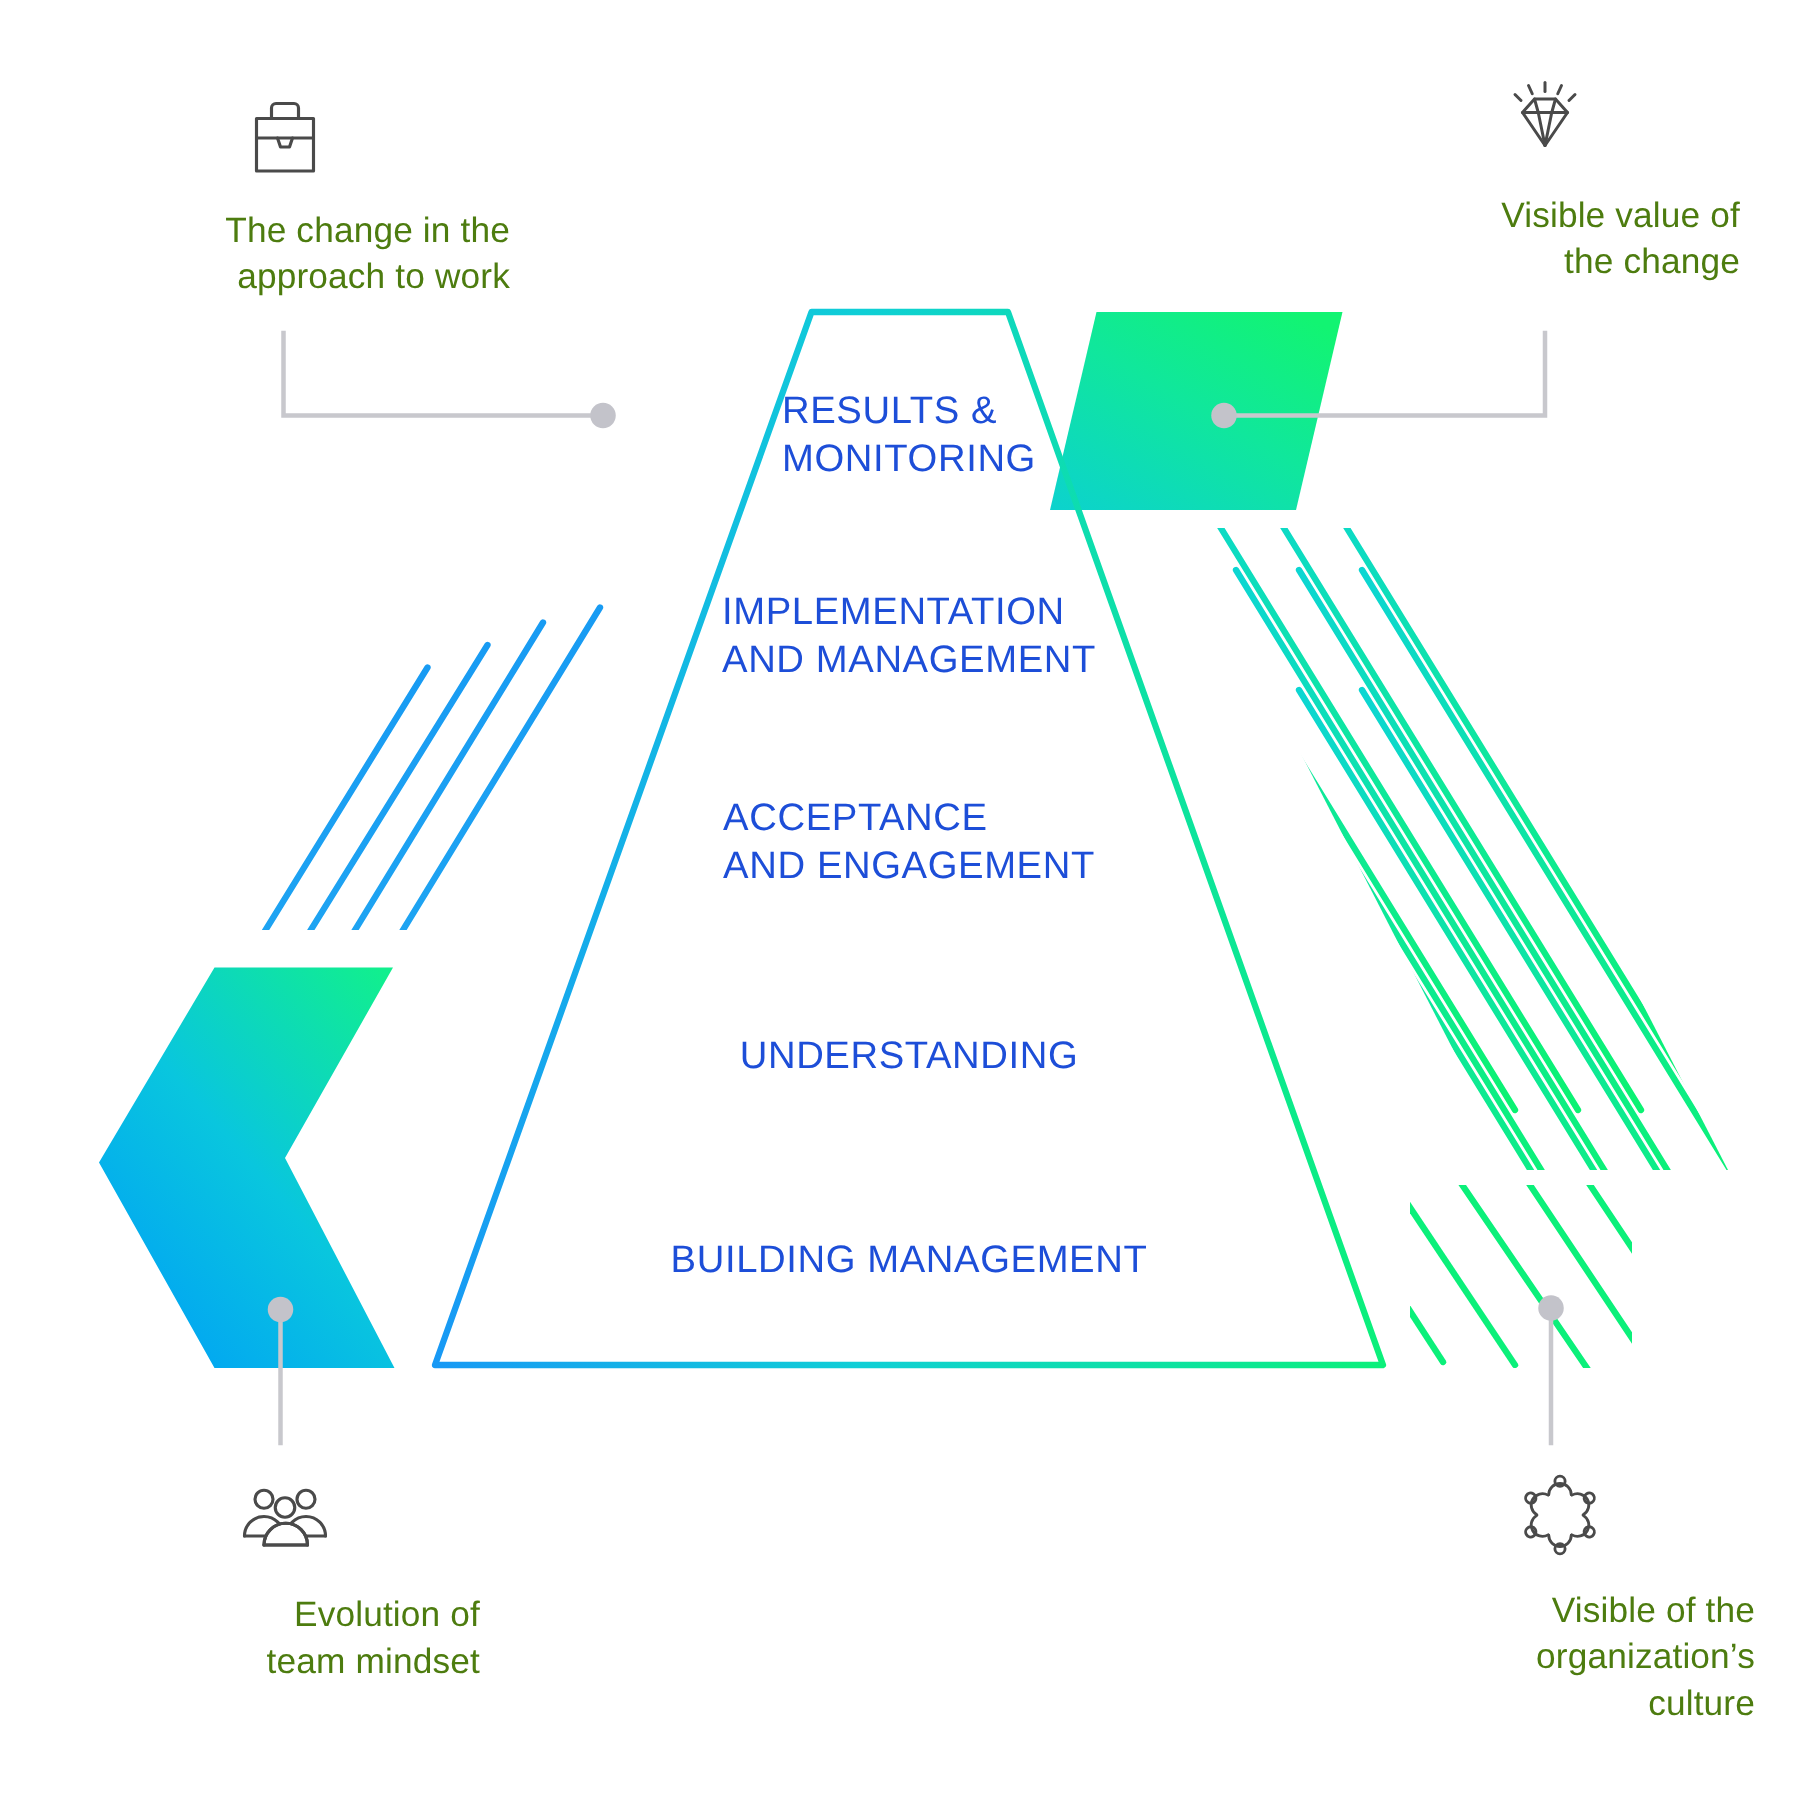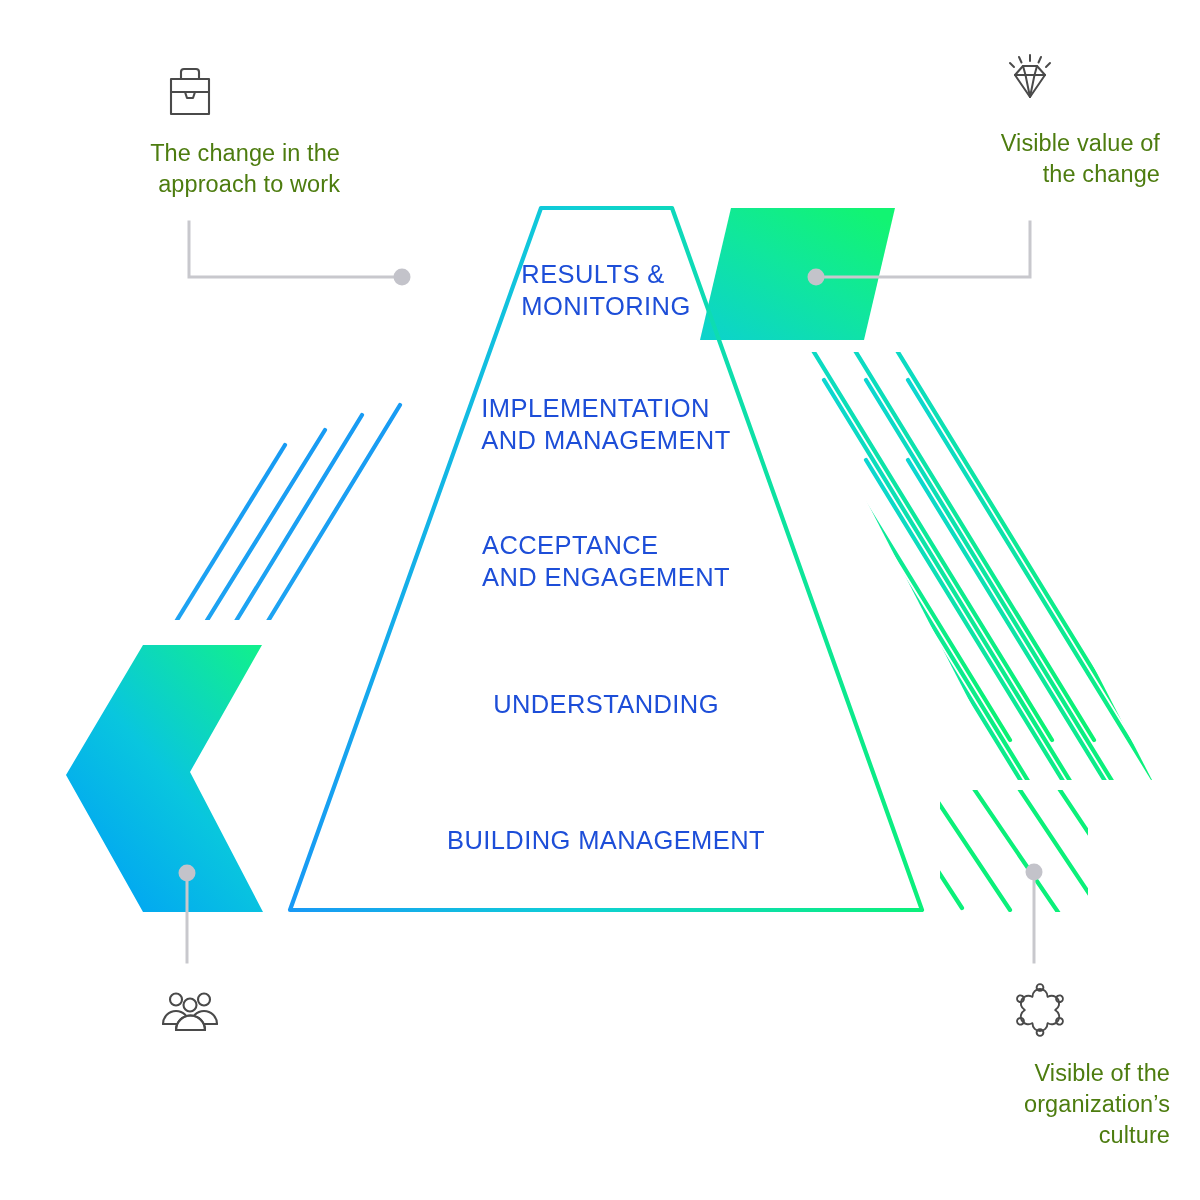--- a/index.html
+++ b/index.html
@@ -238,20 +238,22 @@
           <path d="M16,39 a13,13 0 0 1 26,0"></path>
           <path d="M44,39 a13,13 0 0 1 26,0"></path>
           <path d="M16,39 L42,39"></path>
           <path d="M44,39 L70,39"></path>
           <path d="M29,45 a14.5,14.5 0 0 1 29,0 L29,45 Z" fill="#ffffff"></path>
           <path d="M29,45 a14.5,14.5 0 0 1 29,0"></path>
           <line x1="29" y1="45" x2="58" y2="45"></line>
         </g>
       </svg>
     </span>
+    <span class="cl-label">Evolution of
+team mindset</span>
   </div>
 
   <div class="callout" id="callout-br">
     <span class="cl-icon">
       <svg viewBox="0 0 86 62" width="86" height="62">
         <g fill="none" stroke="#4a4a4a" stroke-width="1.9" stroke-linejoin="round" stroke-linecap="round">
 
           <g transform="translate(43,28)">
             <g transform="rotate(0) translate(0,-19)">
               <circle cx="0" cy="-3.5" r="3.4"></circle>

